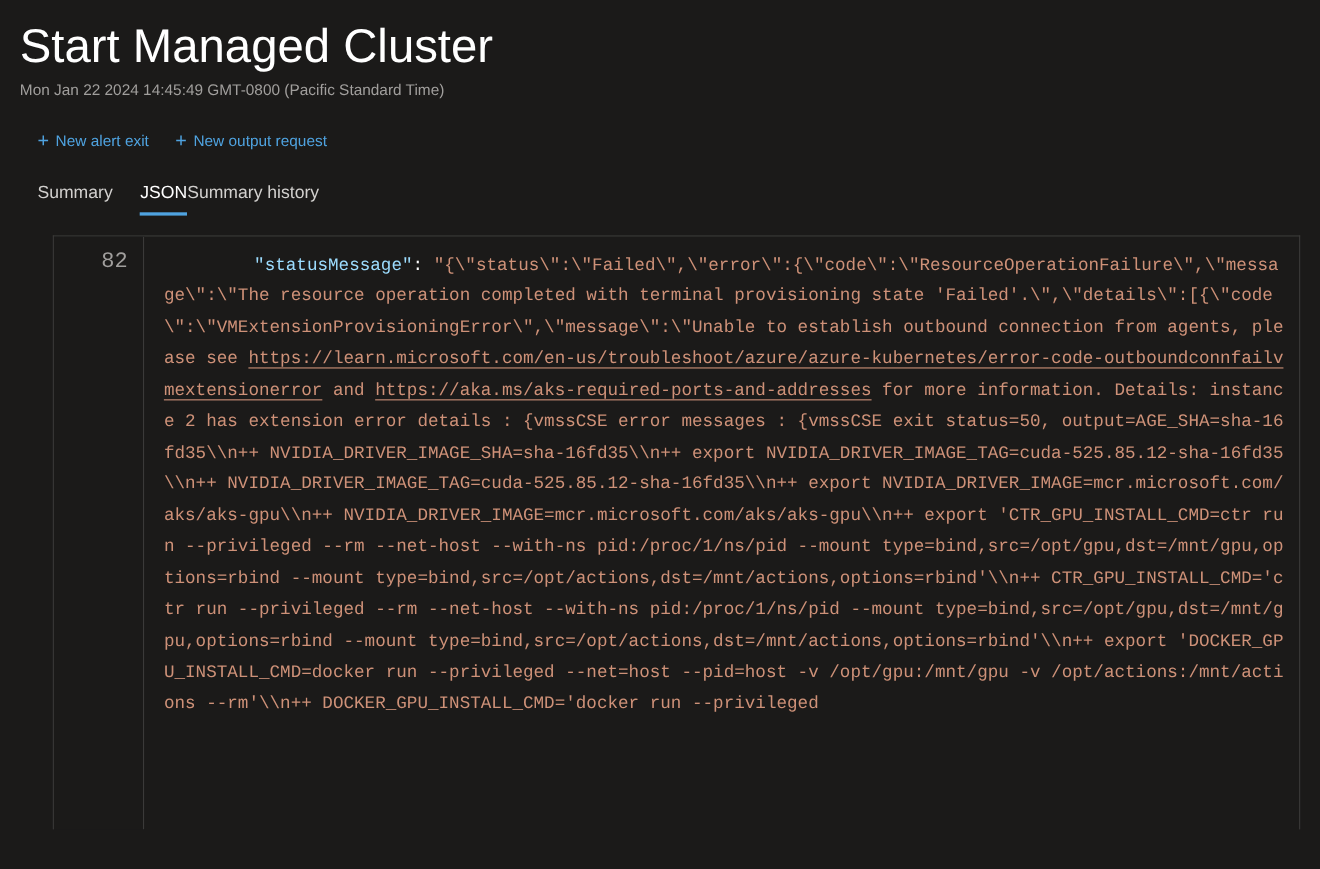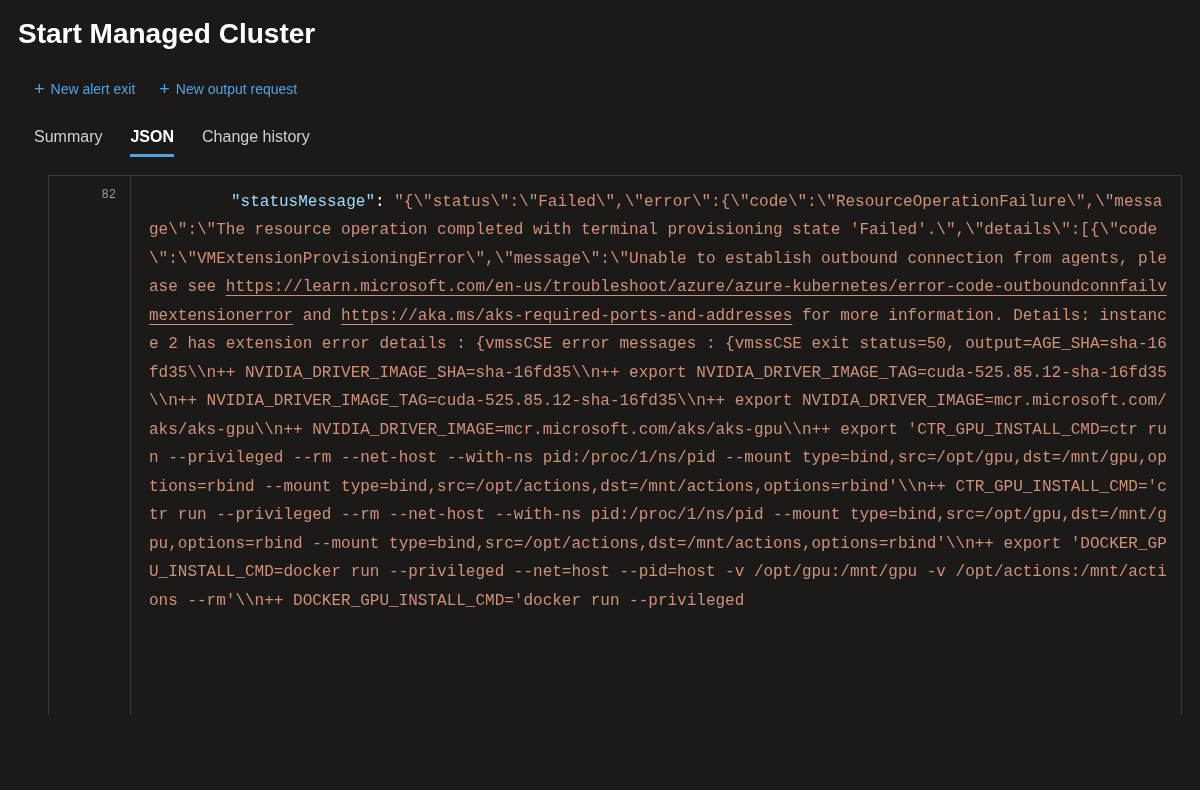--- a/index.html
+++ b/index.html
@@ -13,22 +13,22 @@
     font-family: "Segoe UI", -apple-system, BlinkMacSystemFont, sans-serif;
     width: 1200px;
     height: 790px;
     overflow: hidden;
     padding: 18px 18px 0 18px;
   }
   .header {
     margin-bottom: 30px;
   }
   .title {
-    font-size: 28px;
-    font-weight: 700;
+    font-size: 43px;
+    font-weight: 400;
     color: #ffffff;
     margin-bottom: 6px;
   }
   .timestamp {
     font-size: 14px;
     color: #a19f9d;
   }
   .toolbar {
     display: flex;
     gap: 24px;
@@ -45,54 +45,54 @@
     background: none;
     border: none;
   }
   .plus-icon {
     font-size: 18px;
     font-weight: 300;
     line-height: 1;
   }
   .tabs {
     display: flex;
-    gap: 28px;
     padding-left: 16px;
     margin-bottom: 18px;
   }
   .tab {
     font-size: 16px;
     color: #d2d0ce;
     cursor: pointer;
     padding-bottom: 8px;
     border-bottom: 3px solid transparent;
   }
   .tab.active {
     color: #ffffff;
-    font-weight: 700;
+    font-weight: 400;
     border-bottom: 3px solid #4fa3e0;
+    margin-left: 25px;
   }
   .json-panel {
     margin-left: 30px;
     border: 1px solid #3b3a39;
     border-bottom: none;
     display: flex;
     height: 540px;
     overflow: hidden;
   }
   .gutter {
     width: 82px;
     background: #1b1a19;
     border-right: 1px solid #3b3a39;
     padding-top: 12px;
     text-align: right;
     padding-right: 14px;
     color: #a19f9d;
     font-family: Consolas, "Courier New", monospace;
-    font-size: 12px;
+    font-size: 20px;
   }
   .code-area {
     flex: 1;
     padding: 12px 12px 0 18px;
     font-family: Consolas, "Courier New", monospace;
     font-size: 16px;
     line-height: 1.78;
     color: #ce9178;
     word-break: break-all;
     white-space: normal;
@@ -111,37 +111,38 @@
     color: #ce9178;
     text-decoration: underline;
     text-underline-offset: 4px;
   }
 </style>
 </head>
 <body>
 
 <div class="header">
   <h1 class="title">Start Managed Cluster</h1>
+  <div class="timestamp">Mon Jan 22 2024 14:45:49 GMT-0800 (Pacific Standard Time)</div>
 </div>
 
 <div class="toolbar">
   <button class="toolbar-button">
     <span class="plus-icon">+</span>
     <span>New alert exit</span>
   </button>
   <button class="toolbar-button">
     <span class="plus-icon">+</span>
     <span>New output request</span>
   </button>
 </div>
 
 <div class="tabs">
   <div class="tab">Summary</div>
   <div class="tab active">JSON</div>
-  <div class="tab">Change history</div>
+  <div class="tab">Summary history</div>
 </div>
 
 <div class="json-panel">
   <div class="gutter">
     <div>82</div>
   </div>
   <div class="code-area"><span class="key-indent"></span><span class="json-key">"statusMessage"</span><span class="colon">: </span><span>"{\"status\":\"Failed\",\"error\":{\"code\":\"ResourceOperationFailure\",\"message\":\"The resource operation completed with terminal provisioning state 'Failed'.\",\"details\":[{\"code\":\"VMExtensionProvisioningError\",\"message\":\"Unable to establish outbound connection from agents, please see </span><span class="json-link">https://learn.microsoft.com/en-us/troubleshoot/azure/azure-kubernetes/error-code-outboundconnfailvmextensionerror</span><span> and </span><span class="json-link">https://aka.ms/aks-required-ports-and-addresses</span><span> for more information. Details: instance 2 has extension error details : {vmssCSE error messages : {vmssCSE exit status=50, output=AGE_SHA=sha-16fd35\\n++ NVIDIA_DRIVER_IMAGE_SHA=sha-16fd35\\n++ export NVIDIA_DRIVER_IMAGE_TAG=cuda-525.85.12-sha-16fd35\\n++ NVIDIA_DRIVER_IMAGE_TAG=cuda-525.85.12-sha-16fd35\\n++ export NVIDIA_DRIVER_IMAGE=mcr.microsoft.com/aks/aks-gpu\\n++ NVIDIA_DRIVER_IMAGE=mcr.microsoft.com/aks/aks-gpu\\n++ export 'CTR_GPU_INSTALL_CMD=ctr run --privileged --rm --net-host --with-ns pid:/proc/1/ns/pid --mount type=bind,src=/opt/gpu,dst=/mnt/gpu,options=rbind --mount type=bind,src=/opt/actions,dst=/mnt/actions,options=rbind'\\n++ CTR_GPU_INSTALL_CMD='ctr run --privileged --rm --net-host --with-ns pid:/proc/1/ns/pid --mount type=bind,src=/opt/gpu,dst=/mnt/gpu,options=rbind --mount type=bind,src=/opt/actions,dst=/mnt/actions,options=rbind'\\n++ export 'DOCKER_GPU_INSTALL_CMD=docker run --privileged --net=host --pid=host -v /opt/gpu:/mnt/gpu -v /opt/actions:/mnt/actions --rm'\\n++ DOCKER_GPU_INSTALL_CMD='docker run --privileged</span></div>
 </div>
 
 </body></html>

